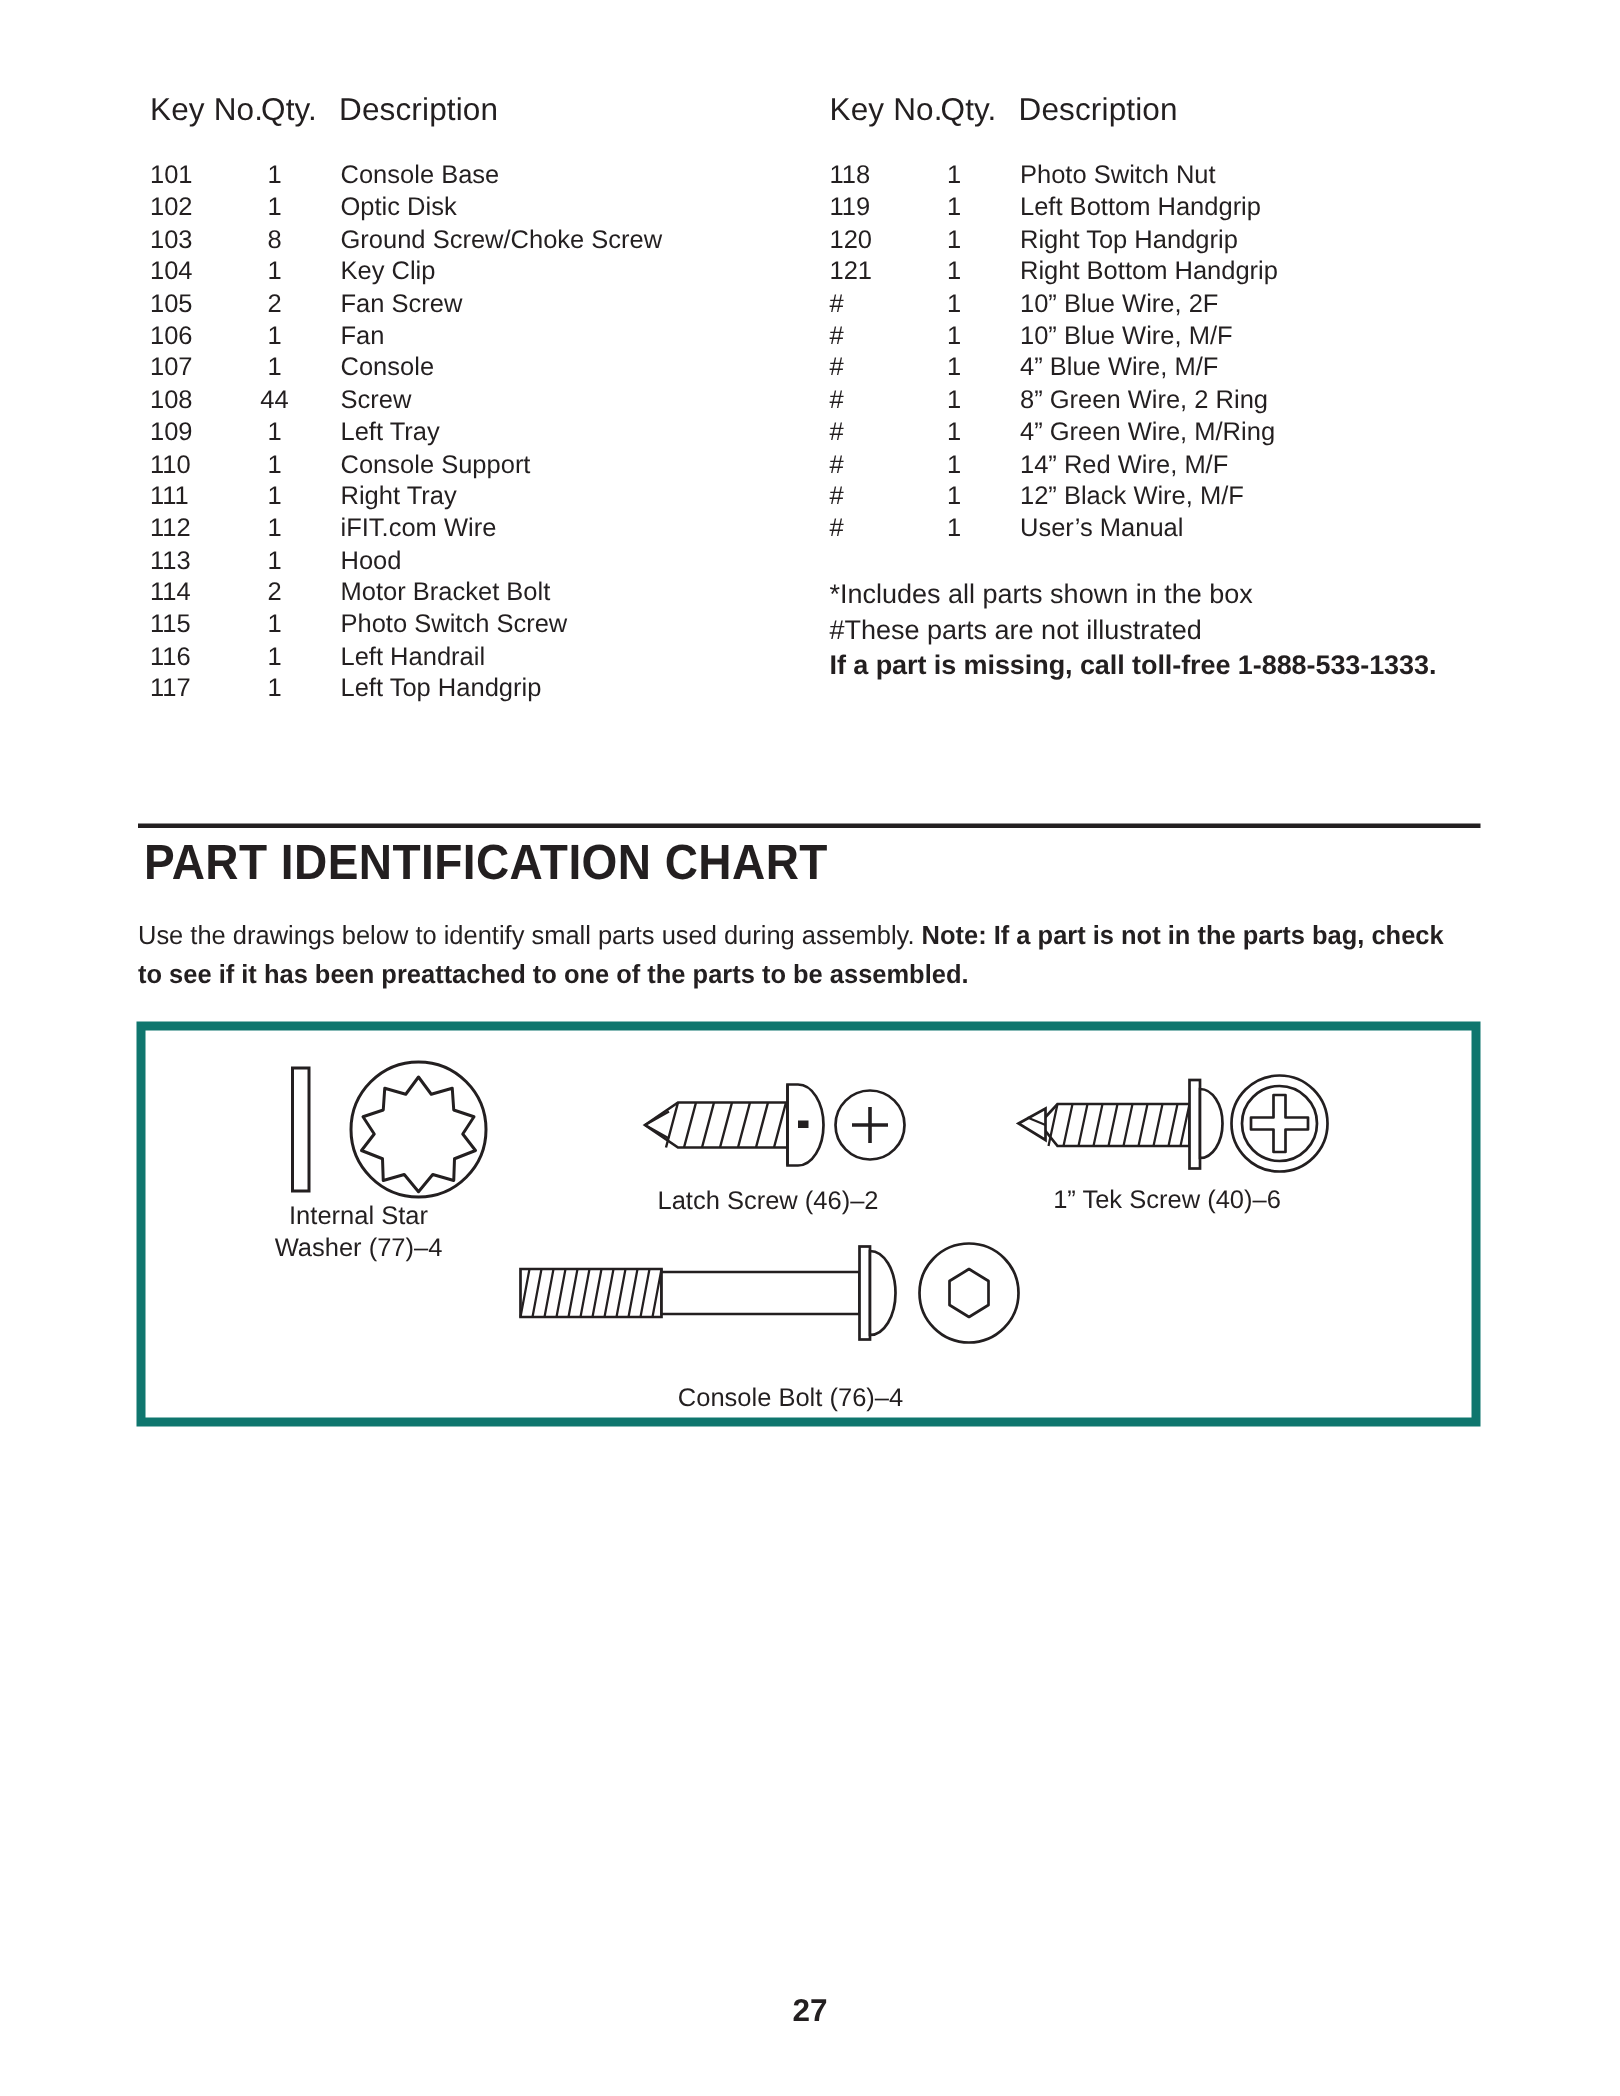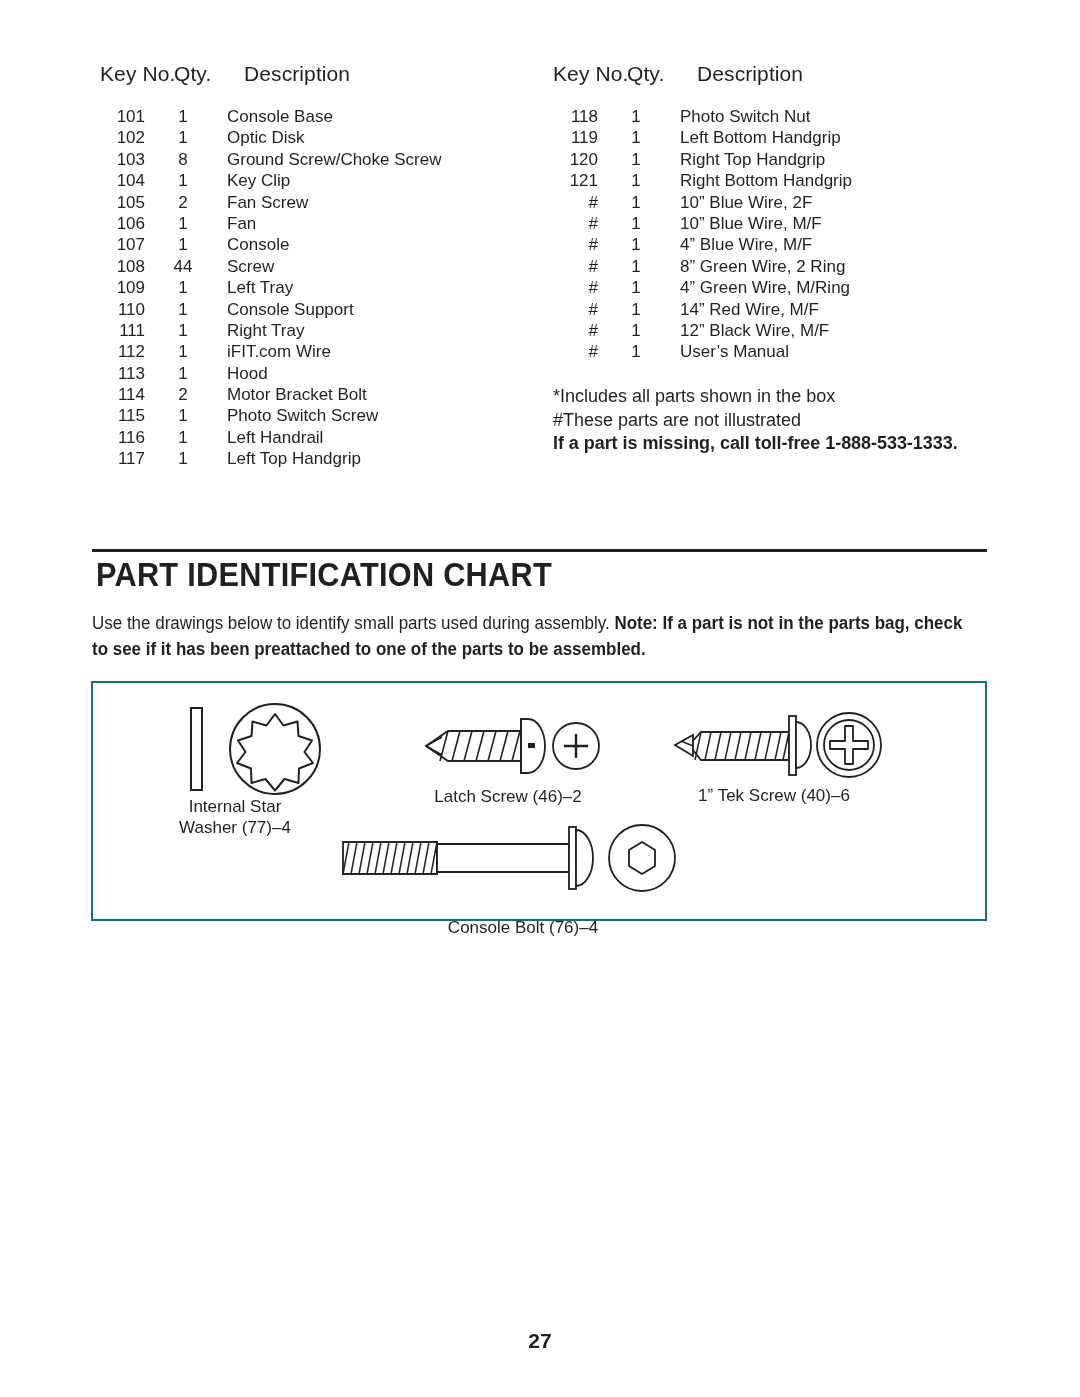--- a/index.html
+++ b/index.html
@@ -34,38 +34,38 @@
   .col-header {
     position: absolute;
     top: 62px;
     font-size: 21px;
     font-weight: normal;
     letter-spacing: 0.1px;
     white-space: nowrap;
   }
   .hdr-key  { left: 0px; }
   .hdr-qty  { left: 74px; text-align: right; }
-  .hdr-desc { left: 144px; }
+  .hdr-desc { left: 126px; }
 
   .parts-rows {
     position: absolute;
     top: 107px;
     left: 0;
   }
   .part-row {
     position: relative;
     height: 21.4px;
     font-size: 17px;
     white-space: nowrap;
   }
   .cell-key {
     position: absolute;
     left: 0px;
     width: 45px;
-    text-align: right;
+    text-align: left;
   }
   .cell-qty {
     position: absolute;
     left: 72px;
     width: 22px;
     text-align: center;
   }
   .cell-desc {
     position: absolute;
     left: 127px;
@@ -113,22 +113,22 @@
     transform-origin: left top;
   }
   .intro-text .bold { font-weight: bold; }
 
   
   .chart-box {
     position: absolute;
     left: 91px;
     top: 681px;
     width: 896px;
-    height: 240px;
-    border: 2px solid #0f766e;
+    height: 270px;
+    border: 6px solid #0f766e;
     box-sizing: border-box;
   }
 
   .part-fig { position: absolute; }
   .fig-caption {
     position: absolute;
     font-size: 17px;
     line-height: 21px;
     text-align: center;
     white-space: nowrap;

